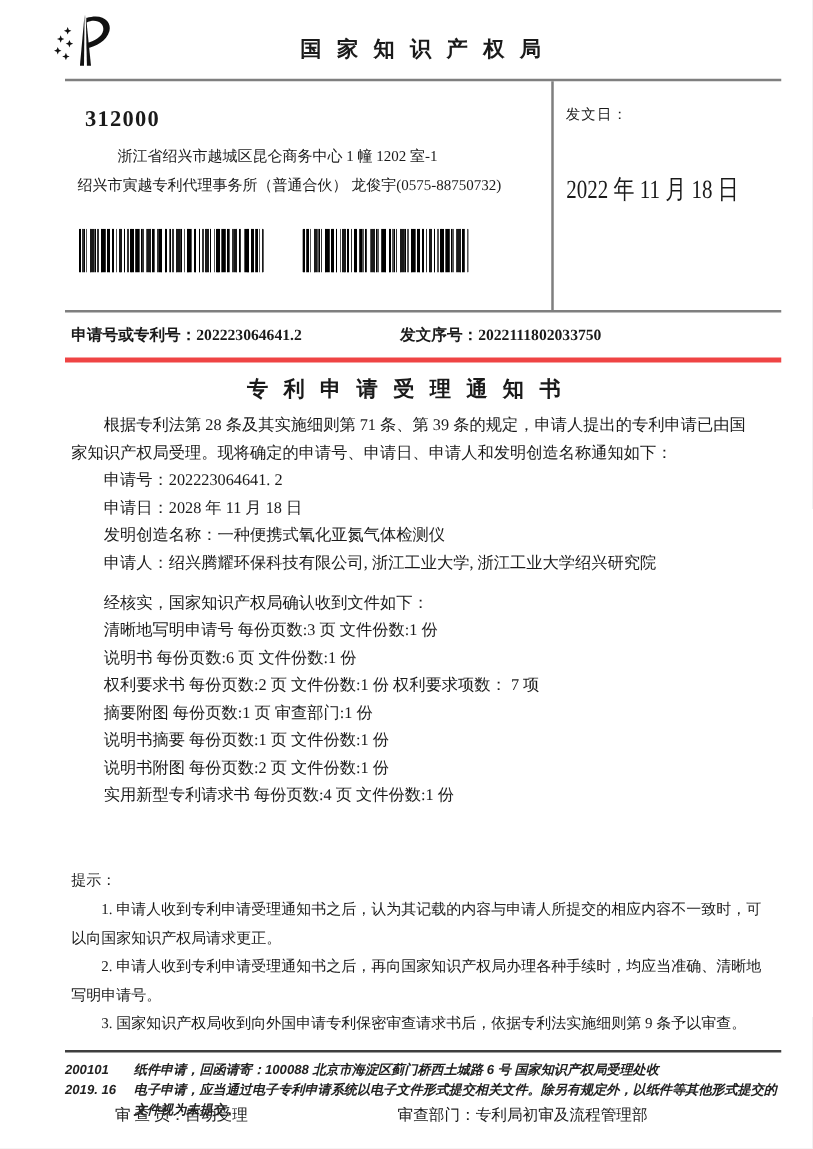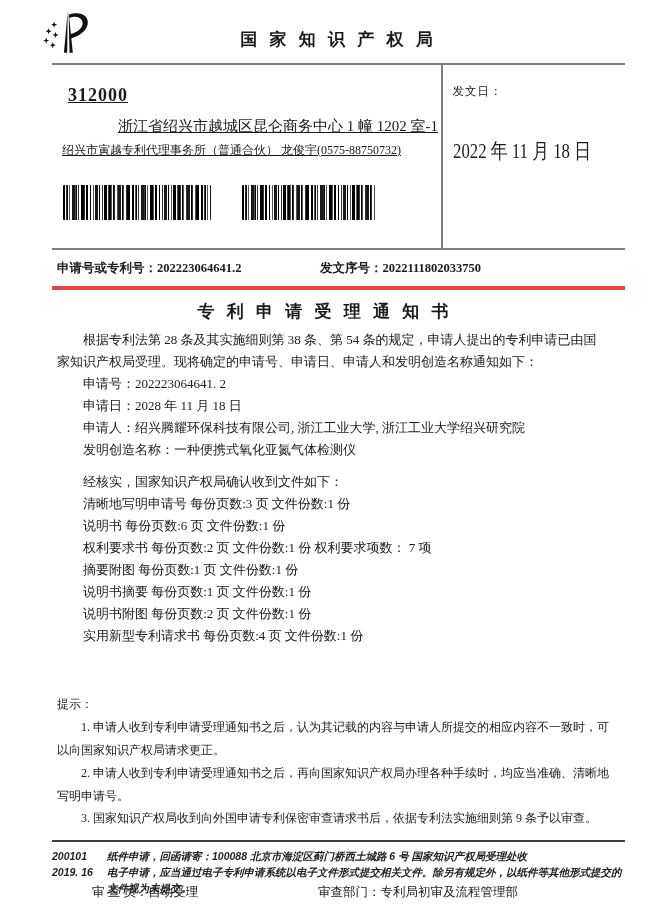--- a/index.html
+++ b/index.html
@@ -13,23 +13,23 @@
   .hdr-title{
     text-align:center;padding-top:28px;font-size:17px;font-weight:bold;
     letter-spacing:4px;white-space:nowrap;
   }
   .logo{position:absolute;left:-10px;top:9px;}
   
   .infobox{
     margin:0 25px 0 52px;border-top:2px solid #7f7f7f;border-bottom:2px solid #7f7f7f;
     display:flex;height:183px;
   }
-  .info-left{width:396px;box-sizing:border-box;padding:20px 0 0 10px;text-decoration:underline;}
+  .info-left{width:396px;box-sizing:border-box;padding:20px 0 0 10px;}
   .postal{font-size:18px;font-weight:bold;margin-left:6px;letter-spacing:1px;}
-  .addr1{font-size:15px;margin-top:11px;margin-left:56px;}
+  .addr1{font-size:12px;margin-top:11px;margin-left:32px;}
   .addr2{font-size:12px;margin-top:6px;}
   .barcodes{margin-top:26px;display:flex;}
   .barcode{
     height:35px;border-radius:1px;
     background:
       repeating-linear-gradient(90deg,#000 0 2px,rgba(0,0,0,0) 2px 4px,#000 4px 5px,rgba(0,0,0,0) 5px 9px,#1a1a1a 9px 12px,rgba(0,0,0,0) 12px 13px,#000 13px 14px,rgba(0,0,0,0) 14px 18px,#000 18px 21px,rgba(0,0,0,0) 21px 23px),
       repeating-linear-gradient(90deg,#555 0 1px,#fff 1px 3px,#333 3px 4px,#fff 4px 6px);
   }
   .barcode.b1{width:148px;margin-left:1px;}
   .barcode.b2{width:133px;margin-left:31px;}
@@ -110,30 +110,30 @@
   </div>
 
   <div class="refrow">
     <span class="pair1"><span>申请号或专利号：</span><span>202223064641.2</span></span>
     <span class="pair2"><span>发文序号：</span><span>2022111802033750</span></span>
   </div>
 
   <div class="doc-title">专 利 申 请 受 理 通 知 书</div>
 
   <div class="body">
-    <p class="intro" style="margin:0">根据专利法第 28 条及其实施细则第 38 条、第 54 条的规定，申请人提出的专利申请已由国家知识产权局受理。现将确定的申请号、申请日、申请人和发明创造名称通知如下：</p>
+    <p class="intro" style="margin:0">根据专利法第 28 条及其实施细则第 71 条、第 39 条的规定，申请人提出的专利申请已由国家知识产权局受理。现将确定的申请号、申请日、申请人和发明创造名称通知如下：</p>
     <div class="field-line">申请号：202223064641. 2</div>
     <div class="field-line">申请日：2028 年 11 月 18 日</div>
+    <div class="field-line">发明创造名称：一种便携式氧化亚氮气体检测仪</div>
     <div class="field-line">申请人：绍兴腾耀环保科技有限公司, 浙江工业大学, 浙江工业大学绍兴研究院</div>
-    <div class="field-line">发明创造名称：一种便携式氧化亚氮气体检测仪</div>
     <div class="confirm">经核实，国家知识产权局确认收到文件如下：</div>
     <div class="doc-line">清晰地写明申请号 每份页数:3 页  文件份数:1 份</div>
     <div class="doc-line">说明书 每份页数:6 页  文件份数:1 份</div>
     <div class="doc-line">权利要求书 每份页数:2 页  文件份数:1 份  权利要求项数：  7 项</div>
-    <div class="doc-line">摘要附图 每份页数:1 页  文件份数:1 份</div>
+    <div class="doc-line">摘要附图 每份页数:1 页  审查部门:1 份</div>
     <div class="doc-line">说明书摘要 每份页数:1 页  文件份数:1 份</div>
     <div class="doc-line">说明书附图 每份页数:2 页  文件份数:1 份</div>
     <div class="doc-line">实用新型专利请求书 每份页数:4 页  文件份数:1 份</div>
   </div>
 
   <div class="hints">
     <div>提示：</div>
     <div class="hint-item">1. 申请人收到专利申请受理通知书之后，认为其记载的内容与申请人所提交的相应内容不一致时，可以向国家知识产权局请求更正。</div>
     <div class="hint-item">2. 申请人收到专利申请受理通知书之后，再向国家知识产权局办理各种手续时，均应当准确、清晰地写明申请号。</div>
     <div class="hint-item">3. 国家知识产权局收到向外国申请专利保密审查请求书后，依据专利法实施细则第 9 条予以审查。</div>

